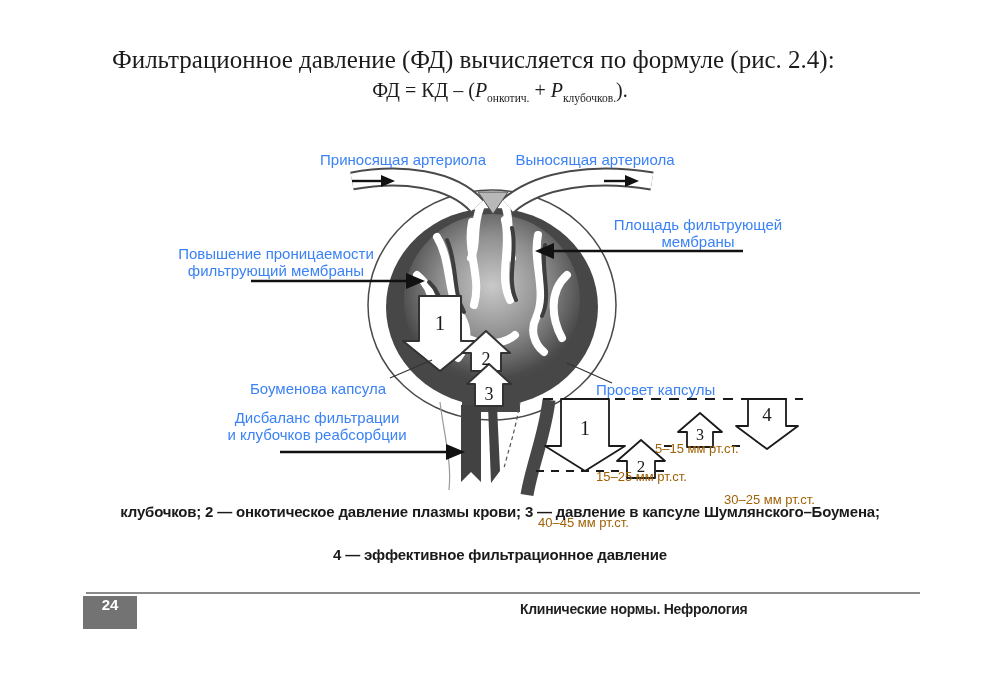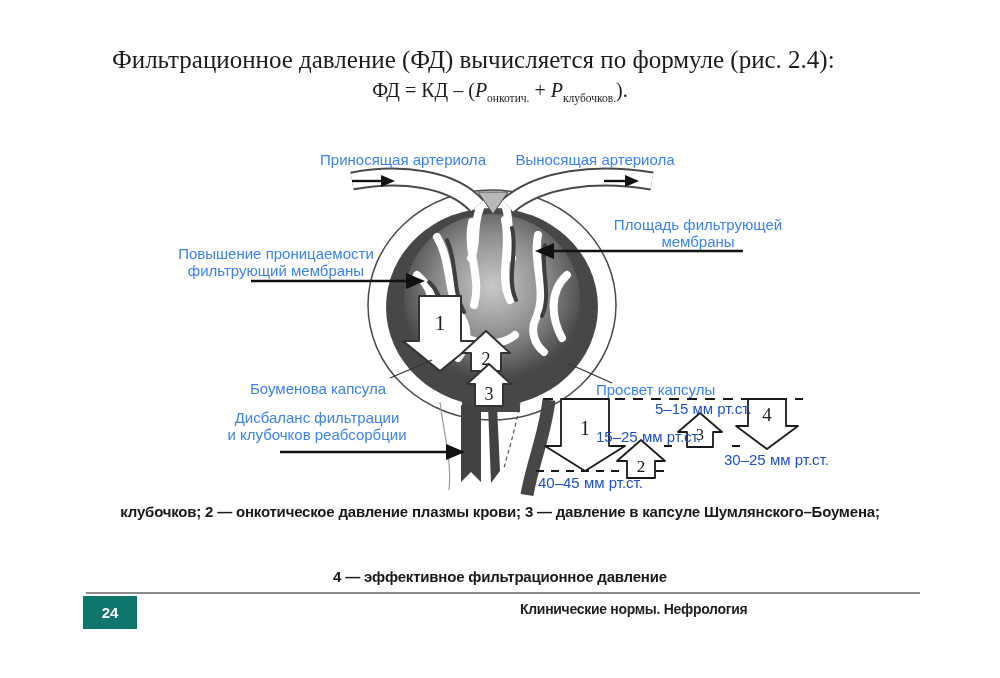--- a/index.html
+++ b/index.html
@@ -5,29 +5,29 @@
   html,body{margin:0;padding:0;background:#ffffff;}
   #page{position:relative;width:1000px;height:678px;background:#ffffff;overflow:hidden;
         font-family:"Liberation Sans",sans-serif;color:#1a1a1a;}
   .abs{position:absolute;}
   .serif{font-family:"Liberation Serif",serif;}
   .intro{font-size:25px;color:#1c1c1c;white-space:nowrap;}
   .formula{width:1000px;text-align:center;font-size:20px;color:#1c1c1c;}
   .formula i{font-family:"Liberation Serif",serif;}
   .formula sub{font-size:11.5px;vertical-align:-5px;letter-spacing:0;}
   .dlabel{font-size:15px;line-height:16.5px;color:#3b82f6;margin-top:8px;}
-  .plabel{font-size:15px;color:#1d4ed8;white-space:nowrap;}
+  .plabel{font-size:13px;color:#a16207;white-space:nowrap;margin-top:41px;}
   .center{text-align:center;}
   .right{text-align:left;}
   .caption-line{width:852px;text-align:center;font-size:15px;font-weight:bold;
                 letter-spacing:-0.2px;color:#1a1a1a;line-height:23px;}
   .fig-label{color:#8b8b8b;margin-right:5px;}
   .footer-rule{background:#8a8a8a;height:2px;}
-  .page-box{background:#0f766e;color:#ffffff;font-weight:bold;font-size:15px;
-            display:flex;align-items:center;justify-content:center;}
+  .page-box{background:#737373;color:#ffffff;font-weight:bold;font-size:15px;
+            display:flex;align-items:flex-start;justify-content:center;}
   .book-title{font-size:14px;font-weight:bold;letter-spacing:-0.3px;color:#1f1f1f;}
   svg{display:block;}
   svg text.num{font-family:"Liberation Serif",serif;fill:#1a1a1a;}
 </style>
 </head>
 <body>
 
 <div id="page">
 
   <div class="abs serif intro" style="left:112px;top:46px;">Фильтрационное давление (ФД) вычисляется по формуле (рис. 2.4):</div>
@@ -152,21 +152,21 @@
   <div class="abs dlabel center" style="left:222px;top:402px;width:190px;"><span>Дисбаланс фильтрации</span><br><span>и клубочков реабсорбции</span></div>
 
   <div class="abs dlabel" style="left:596px;top:374px;">Просвет капсулы</div>
 
   <div class="abs plabel" style="left:655px;top:400px;">5–15 мм рт.ст.</div>
   <div class="abs plabel" style="left:596px;top:428px;">15–25 мм рт.ст.</div>
   <div class="abs plabel" style="left:538px;top:474px;">40–45 мм рт.ст.</div>
   <div class="abs plabel" style="left:724px;top:451px;">30–25 мм рт.ст.</div>
 
   <div class="abs caption-line" style="left:74px;top:500px;text-align:center;">клубочков; 2 — онкотическое давление плазмы крови; 3 — давление в капсуле Шумлянского–Боумена;</div>
-  <div class="abs caption-line" style="left:74px;top:565px;">4 — эффективное фильтрационное давление</div>
+  <div class="abs caption-line" style="left:74px;top:543px;">4 — эффективное фильтрационное давление</div>
 
   <div class="abs footer-rule" style="left:86px;top:592px;width:834px;"></div>
   <div class="abs page-box" style="left:83px;top:596px;width:54px;height:33px;">
       <span>24</span>
     </div>
   <div class="abs book-title right" style="left:520px;top:601px;width:400px;">Клинические нормы. Нефрология</div>
 
 </div>
 
 </body></html>

